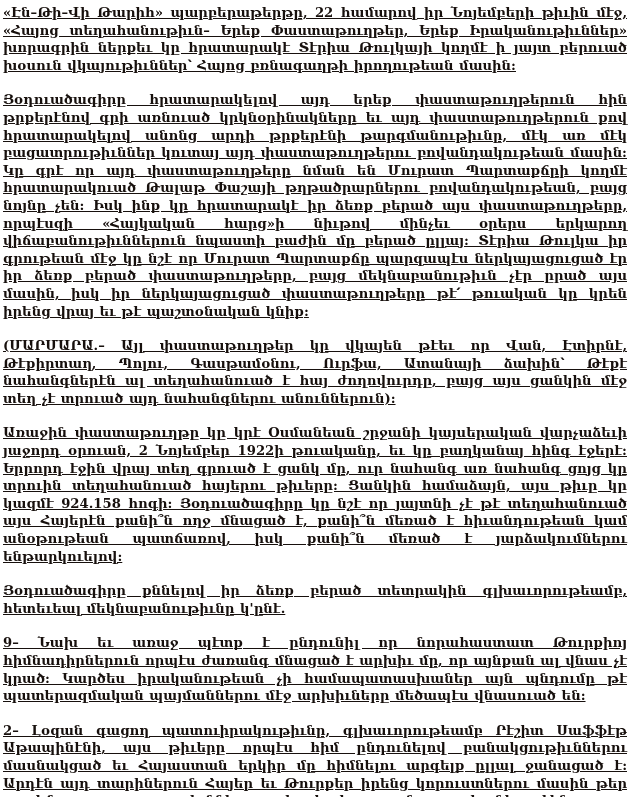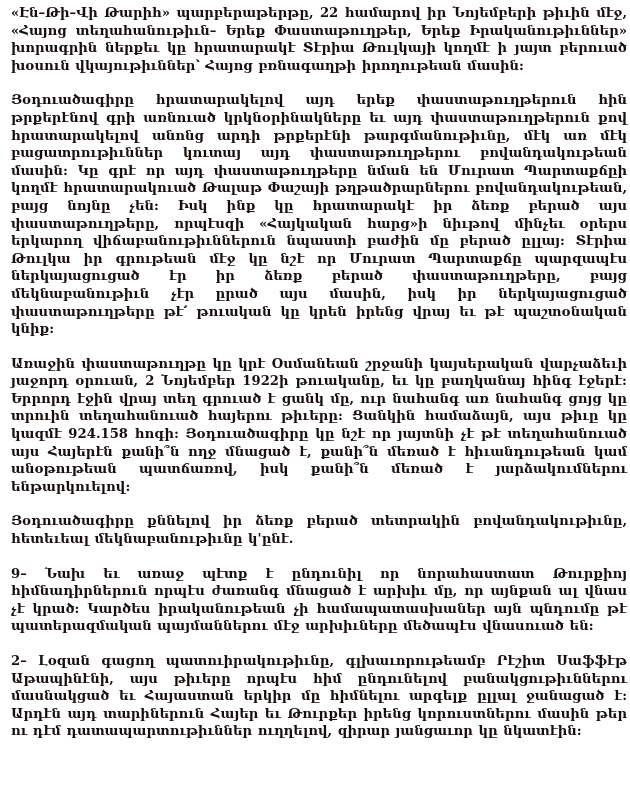--- a/index.html
+++ b/index.html
@@ -21,36 +21,38 @@
     font-weight: bold;
     font-size: 13.2px;
     line-height: 17.6px;
     color: #17100d;
     text-align: justify;
     text-justify: inter-word;
     word-spacing: 1px;
     -webkit-font-smoothing: none;
   }
   .doc-page p {
-    margin: 0 0 17px 8px;
+    margin: 0 0 17px 0;
     padding: 0;
+    text-decoration: underline;
   }
   .doc-page p:last-child {
     margin-bottom: 0;
   }
 </style>
 </head>
 <body>
 
 <div class="doc-page">
   <p>«Էն–Թի–Վի Թարիհ» պարբերաթերթը, 22 համարով իր Նոյեմբերի թիւին մէջ, «Հայոց տեղահանութիւն– Երեք Փաստաթուղթեր, Երեք Իրականութիւններ» խորագրին ներքեւ կը հրատարակէ Տէրիա Թուլկայի կողմէ ի յայտ բերուած խօսուն վկայութիւններ՝ Հայոց բռնագաղթի իրողութեան մասին:</p>
 
   <p>Յօդուածագիրը հրատարակելով այդ երեք փաստաթուղթերուն հին թրքերէնով գրի առնուած կրկնօրինակները եւ այդ փաստաթուղթերուն քով հրատարակելով անոնց արդի թրքերէնի թարգմանութիւնը, մէկ առ մէկ բացատրութիւններ կուտայ այդ փաստաթուղթերու բովանդակութեան մասին: Կը գրէ որ այդ փաստաթուղթերը նման են Մուրատ Պարտաքճըի կողմէ հրատարակուած Թալաթ Փաշայի թղթածրարներու բովանդակութեան, բայց նոյնը չեն: Իսկ ինք կը հրատարակէ իր ձեռք բերած այս փաստաթուղթերը, որպէսզի «Հայկական հարց»ի նիւթով մինչեւ օրերս երկարող վիճաբանութիւններուն նպաստի բաժին մը բերած ըլլայ: Տէրիա Թուլկա իր գրութեան մէջ կը նշէ որ Մուրատ Պարտաքճը պարզապէս ներկայացուցած էր իր ձեռք բերած փաստաթուղթերը, բայց մեկնաբանութիւն չէր ըրած այս մասին, իսկ իր ներկայացուցած փաստաթուղթերը թէ՛ թուական կը կրեն իրենց վրայ եւ թէ պաշտօնական կնիք:</p>
 
+  <p>(ՄԱՐՄԱՐԱ.– Այլ փաստաթուղթեր կը վկայեն թէեւ որ Վան, Էտիրնէ, Թէքիրտաղ, Պոլու, Գասթամօնու, Ուրֆա, Ատանայի ձախին՝ Թէքէ նահանգներէն ալ տեղահանուած է հայ ժողովուրդը, բայց այս ցանկին մէջ տեղ չէ տրուած այդ նահանգներու անուններուն):</p>
 
   <p>Առաջին փաստաթուղթը կը կրէ Օսմանեան շրջանի կայսերական վարչաձեւի յաջորդ օրուան, 2 Նոյեմբեր 1922ի թուականը, եւ կը բաղկանայ հինգ էջերէ: Երրորդ էջին վրայ տեղ գրուած է ցանկ մը, ուր նահանգ առ նահանգ ցոյց կը տրուին տեղահանուած հայերու թիւերը: Ցանկին համաձայն, այս թիւը կը կազմէ 924.158 հոգի: Յօդուածագիրը կը նշէ որ յայտնի չէ թէ տեղահանուած այս Հայերէն քանի՞ն ողջ մնացած է, քանի՞ն մեռած է հիւանդութեան կամ անօթութեան պատճառով, իսկ քանի՞ն մեռած է յարձակումներու ենթարկուելով:</p>
 
-  <p>Յօդուածագիրը քննելով իր ձեռք բերած տետրակին բովանդակութիւնը, հետեւեալ մեկնաբանութիւնը կ'ընէ.</p>
+  <p>Յօդուածագիրը քննելով իր ձեռք բերած տետրակին գլխաւորութեամբ, հետեւեալ մեկնաբանութիւնը կ'ընէ.</p>
 
   <p>9– Նախ եւ առաջ պէտք է ընդունիլ որ նորահաստատ Թուրքիոյ հիմնադիրներուն որպէս ժառանգ մնացած է արխիւ մը, որ այնքան ալ վնաս չէ կրած: Կարծես իրականութեան չի համապատասխաներ այն պնդումը թէ պատերազմական պայմաններու մէջ արխիւները մեծապէս վնասուած են:</p>
 
   <p>2– Լօզան գացող պատուիրակութիւնը, գլխաւորութեամբ Րէշիտ Սաֆֆէթ Աթապինէնի, այս թիւերը որպէս հիմ ընդունելով բանակցութիւններու մասնակցած եւ Հայաստան երկիր մը հիմնելու արգելք ըլլալ ջանացած է: Արդէն այդ տարիներուն Հայեր եւ Թուրքեր իրենց կորուստներու մասին թեր ու դէմ դատապարտութիւններ ուղղելով, զիրար յանցաւոր կը նկատէին:</p>
 </div>
 
 </body></html>

